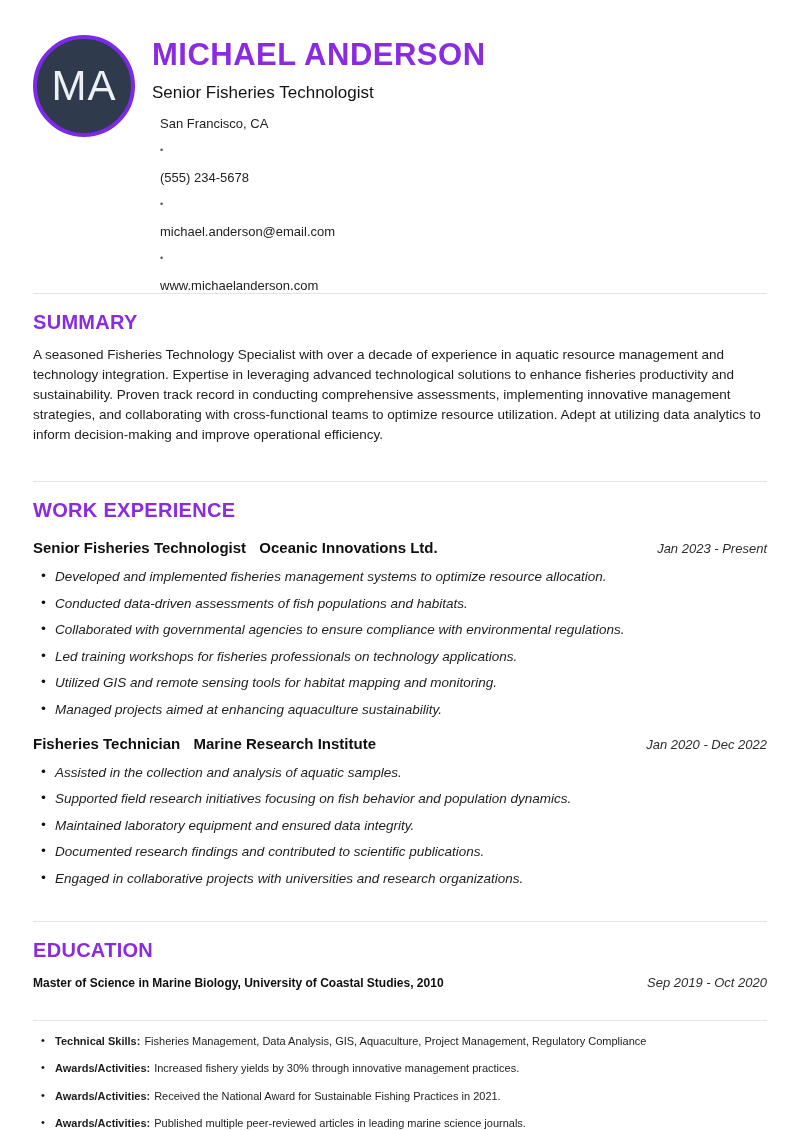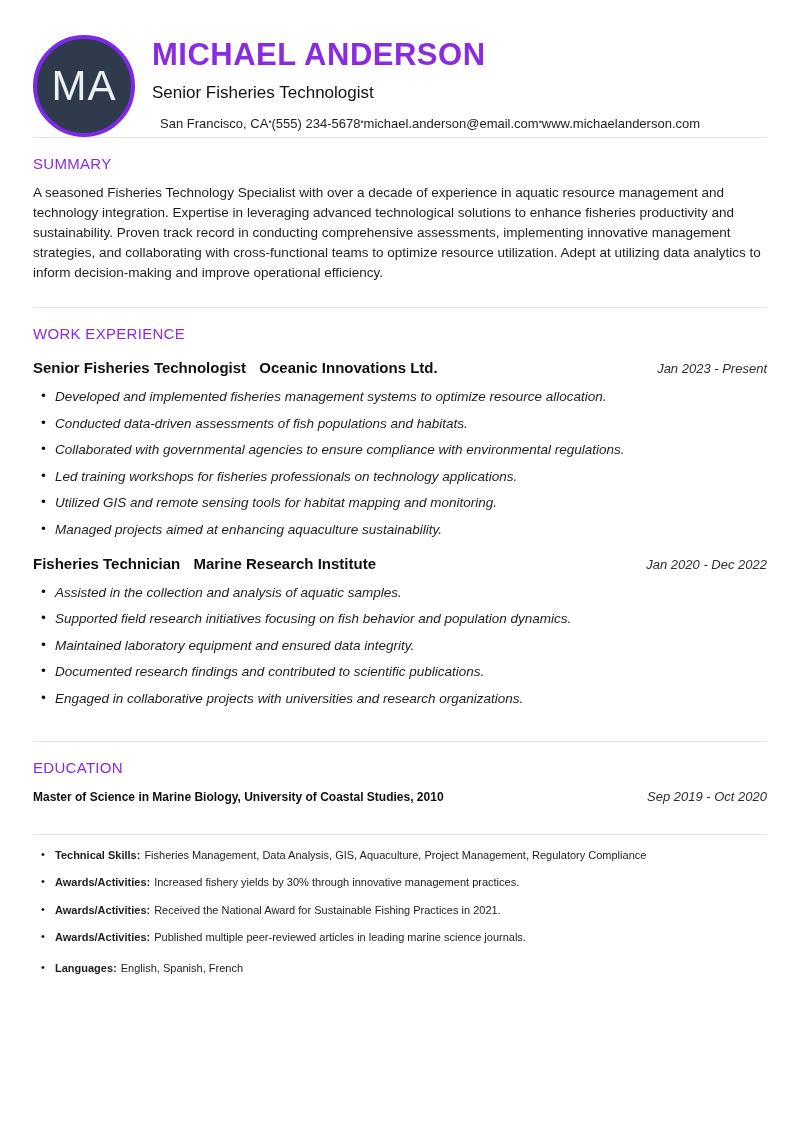--- a/index.html
+++ b/index.html
@@ -14,28 +14,28 @@
   .header{display:flex;gap:17px;align-items:flex-start;}
   .avatar{
     width:94px;height:94px;border-radius:50%;
     background:#2f3b4c;border:4px solid #7d2ae8;
     display:flex;align-items:center;justify-content:center;flex:0 0 auto;
   }
   .avatar span{font-size:42px;color:#eef1f3;font-weight:500;letter-spacing:1px;}
   .head-text{padding-top:3px;min-width:0;flex:1;}
   h1.name{margin:0;font-size:31px;line-height:34px;font-weight:800;color:#8a2be2;letter-spacing:.5px;}
   .subtitle{margin-top:11px;font-size:17px;color:#121212;font-weight:500;}
-  .contact{margin-top:13px;padding-left:8px;font-size:13px;color:#222;display:flex;align-items:flex-start;white-space:nowrap;}
+  .contact{margin-top:13px;padding-left:8px;font-size:13px;color:#222;display:flex;align-items:flex-start;gap:13px;white-space:nowrap;flex-direction:column;}
   .dot{color:#555;font-size:9px;line-height:13px;}
 
   
   hr.divider{border:none;border-top:1px solid #e4e4e6;margin:0;}
   .hr-1{margin-top:17px;}
-  .sec-h{margin:0;padding-top:17px;font-size:15px;font-weight:400;color:#8a2be2;letter-spacing:.3px;}
-  .summary{margin:11px 0 24px 0;font-size:13.5px;line-height:20px;color:#1d1d1f;}
+  .sec-h{margin:0;padding-top:17px;font-size:20px;font-weight:700;color:#8a2be2;letter-spacing:.3px;}
+  .summary{margin:11px 0 36px 0;font-size:13.5px;line-height:20px;color:#1d1d1f;}
 
   .job{margin-top:17px;}
   .job-head{display:flex;justify-content:space-between;align-items:baseline;}
   .job-title-line{font-size:15px;font-weight:700;color:#101010;}
   .jc{margin-left:9px;}
   .dates{font-size:13px;font-style:italic;color:#2d2d2d;white-space:nowrap;font-weight:400;}
   ul.bullets{list-style:none;margin:12px 0 0 0;padding:0 0 0 8px;font-style:italic;}
   ul.bullets li{position:relative;padding-left:14px;margin-bottom:9.5px;font-size:13.5px;line-height:17px;color:#1d1d1f;}
   ul.bullets li::before{content:"\2022";position:absolute;left:0;top:-1px;color:#111;}
   .work-gap{margin-bottom:34px;}

